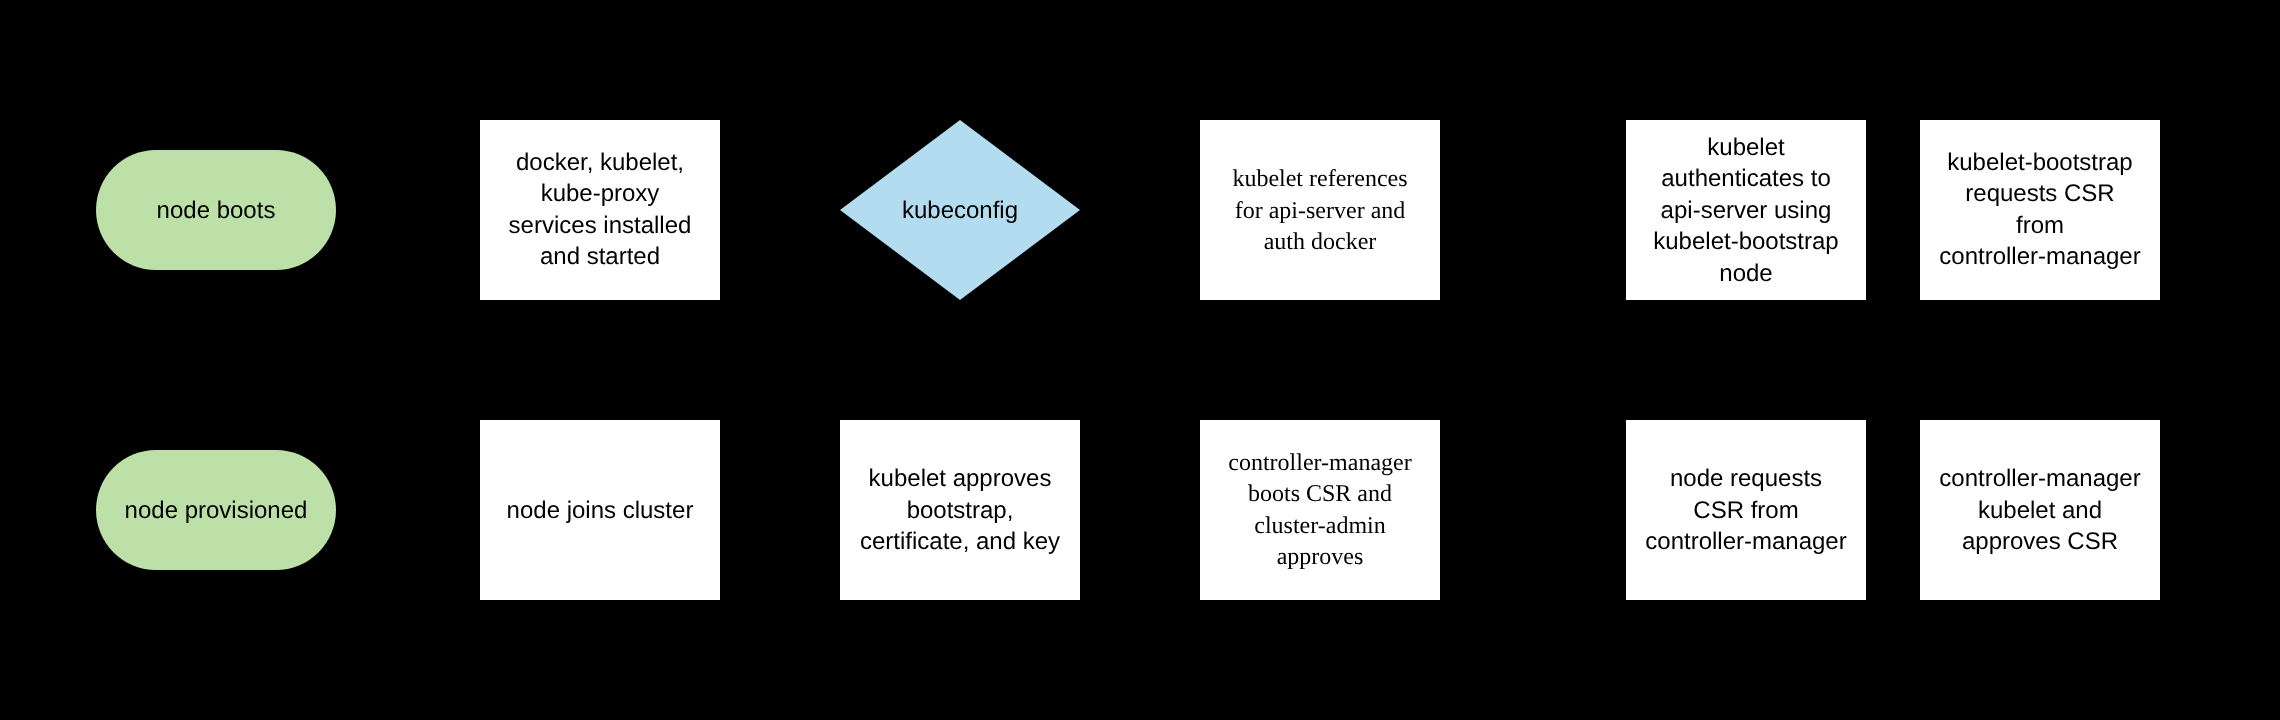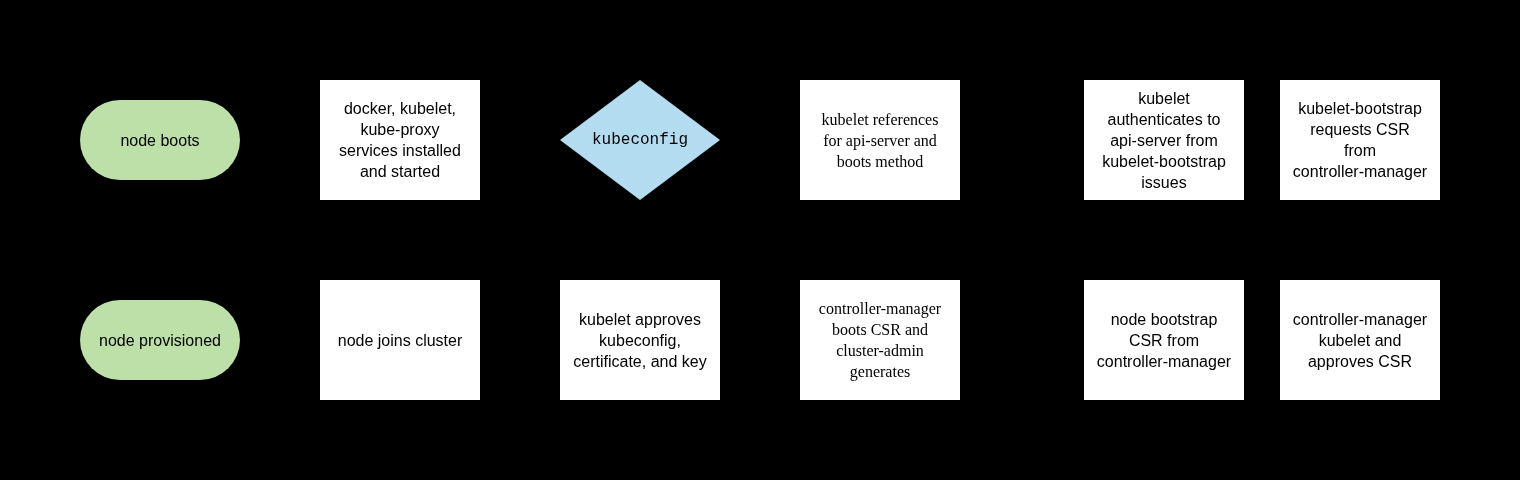--- a/index.html
+++ b/index.html
@@ -40,28 +40,27 @@
   .process {
     width: 160px;
     height: 120px;
     background: var(--process-fill, #ffffff);
   }
   .decision {
     width: 160px;
     height: 120px;
     background: var(--decision-fill, #b3dcf0);
     clip-path: polygon(50% 0%, 100% 50%, 50% 100%, 0% 50%);
-    font-family: Liberation Mono, monospace;
   }
   
   .r1 { top: 80px; }
   .r2 { top: 280px; }
   .r1.terminal { top: 100px; }
   .r2.terminal { top: 300px; }
-  .c0 { left: 80px; }
+  .c0 { left: 64px; }
   .c1 { left: 320px; }
   .c2 { left: 560px; }
   .c3 { left: 800px; font-family: Liberation Serif, serif; }
   .c4 { left: 1084px; }
   .c5 { left: 1280px; }
 </style>
 </head>
 <body>
 
 <div class="canvas">
@@ -77,61 +76,61 @@
     <div class="line">and started</div>
   </div>
 
   <div class="node decision r1 c2">
     <div class="line">kubeconfig</div>
   </div>
 
   <div class="node process r1 c3">
     <div class="line">kubelet references</div>
     <div class="line">for api-server and</div>
-    <div class="line">boots method</div>
+    <div class="line">auth docker</div>
   </div>
 
   <div class="node process r1 c4">
     <div class="line">kubelet</div>
     <div class="line">authenticates to</div>
-    <div class="line">api-server from</div>
+    <div class="line">api-server using</div>
     <div class="line">kubelet-bootstrap</div>
-    <div class="line">issues</div>
+    <div class="line">node</div>
   </div>
 
   <div class="node process r1 c5">
     <div class="line">kubelet-bootstrap</div>
     <div class="line">requests CSR</div>
     <div class="line">from</div>
     <div class="line">controller-manager</div>
   </div>
 
   <div class="node process r2 c1">
     <div class="line">node joins cluster</div>
   </div>
 
   <div class="node terminal r2 c0">
     <div class="line">node provisioned</div>
   </div>
 
   <div class="node process r2 c2">
     <div class="line">kubelet approves</div>
-    <div class="line">kubeconfig,</div>
+    <div class="line">bootstrap,</div>
     <div class="line">certificate, and key</div>
   </div>
 
   <div class="node process r2 c3">
     <div class="line">controller-manager</div>
     <div class="line">boots CSR and</div>
     <div class="line">cluster-admin</div>
-    <div class="line">generates</div>
+    <div class="line">approves</div>
   </div>
 
   <div class="node process r2 c4">
-    <div class="line">node bootstrap</div>
+    <div class="line">node requests</div>
     <div class="line">CSR from</div>
     <div class="line">controller-manager</div>
   </div>
 
   <div class="node process r2 c5">
     <div class="line">controller-manager</div>
     <div class="line">kubelet and</div>
     <div class="line">approves CSR</div>
   </div>
 

